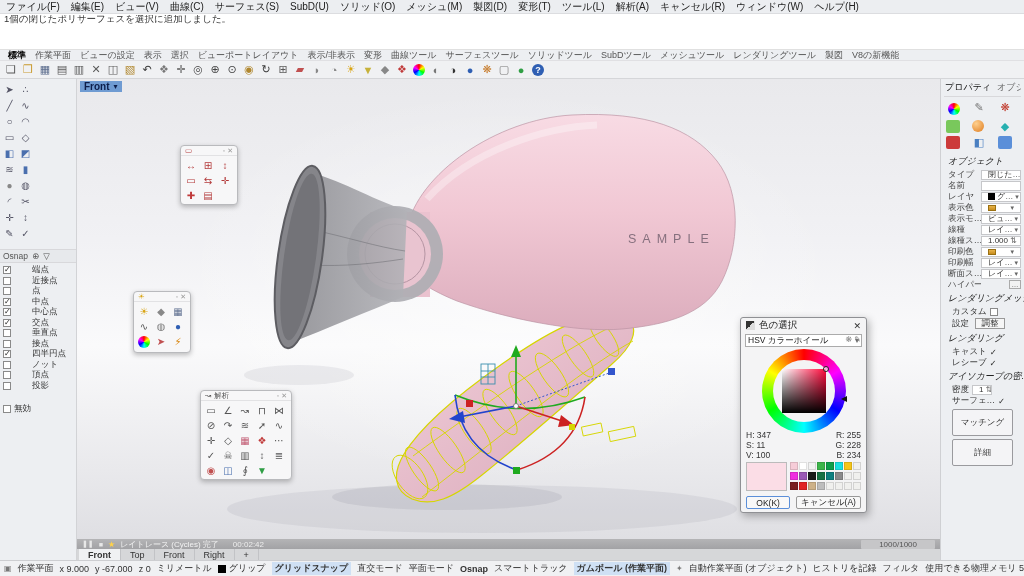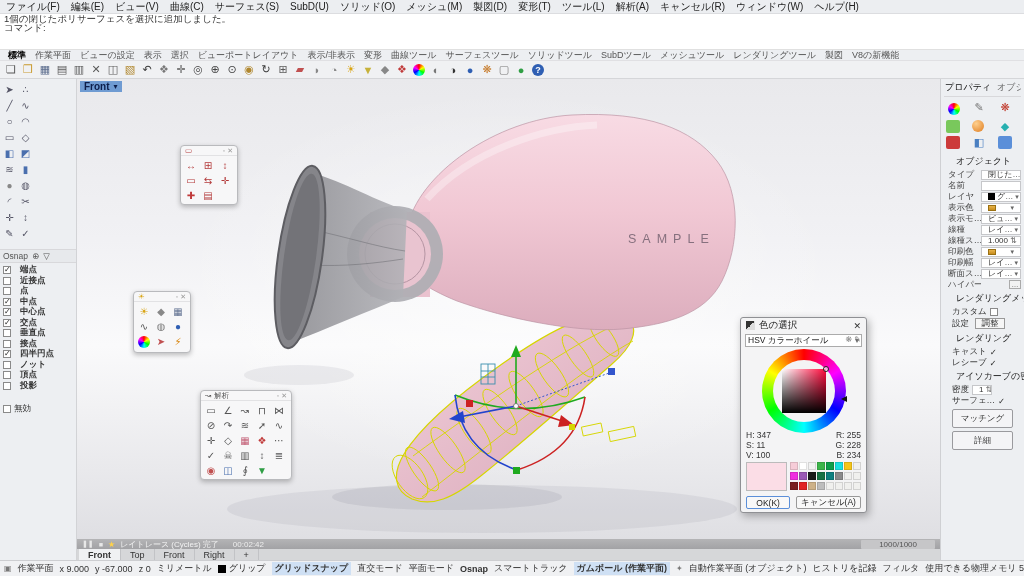--- a/index.html
+++ b/index.html
@@ -29,21 +29,21 @@
 
   
   .main { display:flex; height:481px; }
   .leftpanel { width:77px; background:#edeff2; border-right:1px solid #d2d3d6; overflow:hidden; }
   .sidegrid { display:grid; grid-template-columns:15px 15px; gap:1px; padding:3px 0 0 2px; }
   .sbi { width:15px; height:15px; display:flex; align-items:center; justify-content:center; font-size:10px; color:#556; }
 
   .osnap { margin-top:8px; font-size:8.5px; color:#333; }
   .osnap-header { display:flex; align-items:center; gap:4px; padding:1px 3px; color:#555; border-top:1px solid #d8d8db; border-bottom:1px solid #d8d8db; background:#e7e9ec; }
   .osnap ul { list-style:none; padding:2px 0 0 3px; }
-  .osnap li { display:flex; align-items:center; gap:9px; height:10.5px; white-space:nowrap;font-weight:bold; }
+  .osnap li { display:flex; align-items:center; gap:21px; height:10.5px; white-space:nowrap; }
   .cb { width:8px; height:8px; min-width:8px; background:#fff; border:1px solid #8a8a8a; font-size:8px; line-height:6px; color:#222; text-align:center; }
   .checked .cb::after { content:"✓"; }
   .osnap-disable { margin:12px 0 0 3px; }
 
   
   .center { display:flex; flex-direction:column; width:863px; }
   .viewport { position:relative; width:863px; height:460px; overflow:hidden;
     background:radial-gradient(ellipse at 50% 45%, rgba(255,255,255,0.55) 0%, rgba(255,255,255,0) 55%),
                linear-gradient(180deg,#e9e9ec 0%,#f1f1f4 35%,#fafafb 58%,#e9e9ec 85%,#dfdfe3 100%); }
   .vplabel { position:absolute; left:3px; top:2px; background:#6f9bd2; color:#0d1e4a; font-size:10px; font-weight:bold; padding:0 4px; display:flex; gap:4px; align-items:center; z-index:5; }
@@ -92,31 +92,31 @@
   .vptab { padding:0 9px; display:flex; align-items:center; border-right:1px solid #c2c3c6; }
   .vptab.active { background:#f0f1f3; font-weight:bold; }
 
   
   .rightpanel { width:84px; background:#edeff2; border-left:1px solid #cfd0d3; font-size:8.5px; color:#333; padding:1px 3px; overflow:hidden; }
   .rp-tabs { display:flex; gap:6px; font-size:9px; color:#666; border-bottom:1px solid #d8d8db; padding:1px 1px 2px 1px; white-space:nowrap; overflow:hidden; }
   .rp-tabs .active { color:#111; }
   .rp-icons { display:grid; grid-template-columns:repeat(3,20px); gap:3px 6px; padding:4px 2px; }
   .rp-ic { width:14px; height:13px; display:flex; align-items:center; justify-content:center; font-size:11px; border-radius:2px; }
   .rp-ic.orb { background:radial-gradient(circle at 35% 30%, #ffd08e, #df7c20); border-radius:50%; width:12px; height:12px; }
-  .rp-sec { font-size:9px; color:#222; margin:2px 0 1px 12px; white-space:nowrap; }
+  .rp-sec { font-size:9px; color:#222; margin:2px 0 1px 4px; white-space:nowrap;font-style:italic; }
   .prow { display:flex; align-items:center; height:11px; padding-left:4px; white-space:nowrap; }
   .plabel { width:33px; min-width:33px; color:#444; overflow:hidden; }
   .pval { flex:1; height:10px; background:#fff; border:1px solid #c6c7ca; display:flex; align-items:center; font-size:8px; padding:0 6px; gap:2px; overflow:hidden; }
   .pval .caret { margin-left:auto; color:#666; font-size:7px; }
   .pval .spin { margin-left:auto; color:#666; font-size:8px; }
   .lay-swatch { width:7px; height:7px; background:#000; min-width:7px; }
   .lay-icon { width:8px; height:6px; background:linear-gradient(180deg,#e8b44a,#c78c1e); border:1px solid #9a7012; }
   .mini-btn { margin-left:auto; width:12px; height:9px; background:#f2f2f2; border:1px solid #aaa; font-size:7px; display:flex; align-items:center; justify-content:center; color:#555; }
   .chk-row { display:flex; align-items:center; gap:3px; height:11px; padding-left:8px; }
-  .rp-btn { margin:3px 8px; height:19px; border:1px solid #9a9a9e; background:#f4f4f6; border-radius:2px; display:flex; align-items:center; justify-content:center; font-size:8.5px; color:#333; }
+  .rp-btn { margin:3px 8px; height:27px; border:1px solid #9a9a9e; background:#f4f4f6; border-radius:2px; display:flex; align-items:center; justify-content:center; font-size:8.5px; color:#333; }
   .adj-row { display:flex; align-items:center; height:13px; padding-left:8px; gap:6px; }
   .adj-btn { width:30px; height:11px; border:1px solid #999; background:#f6f6f6; display:flex; align-items:center; justify-content:center; }
 
   
   .statusbar { height:16px; background:#f0f1f3; border-top:1px solid #cdced1; display:flex; align-items:center; gap:6px; padding:0 4px; font-size:9px; color:#333; white-space:nowrap; overflow:hidden; }
   .statusbar .highlight { background:#cfe0f4; padding:0 3px; }
   .statusbar .bold { font-weight:bold; }
   .layerchip { display:flex; align-items:center; gap:3px; }
   .layerchip .sw { width:8px; height:8px; background:#000; }
   .sb-ic { color:#777; font-size:8px; }
@@ -143,21 +143,20 @@
       <span class="menu-item">キャンセル(R)</span>
       <span class="menu-item">ウィンドウ(W)</span>
       <span class="menu-item">ヘルプ(H)</span>
     </div>
 
   <div class="cmdarea">
     <div>
 
         <div class="cmd-line">1個の閉じたポリサーフェスを選択に追加しました。</div>
       </div>
-    <div class="cmd-line">コマンド:</div>
   </div>
 
   <div class="tabrow">
 
   <span class="tab active">標準</span>
       <span class="tab">作業平面</span>
       <span class="tab">ビューの設定</span>
       <span class="tab">表示</span>
       <span class="tab">選択</span>
       <span class="tab">ビューポートレイアウト</span>

